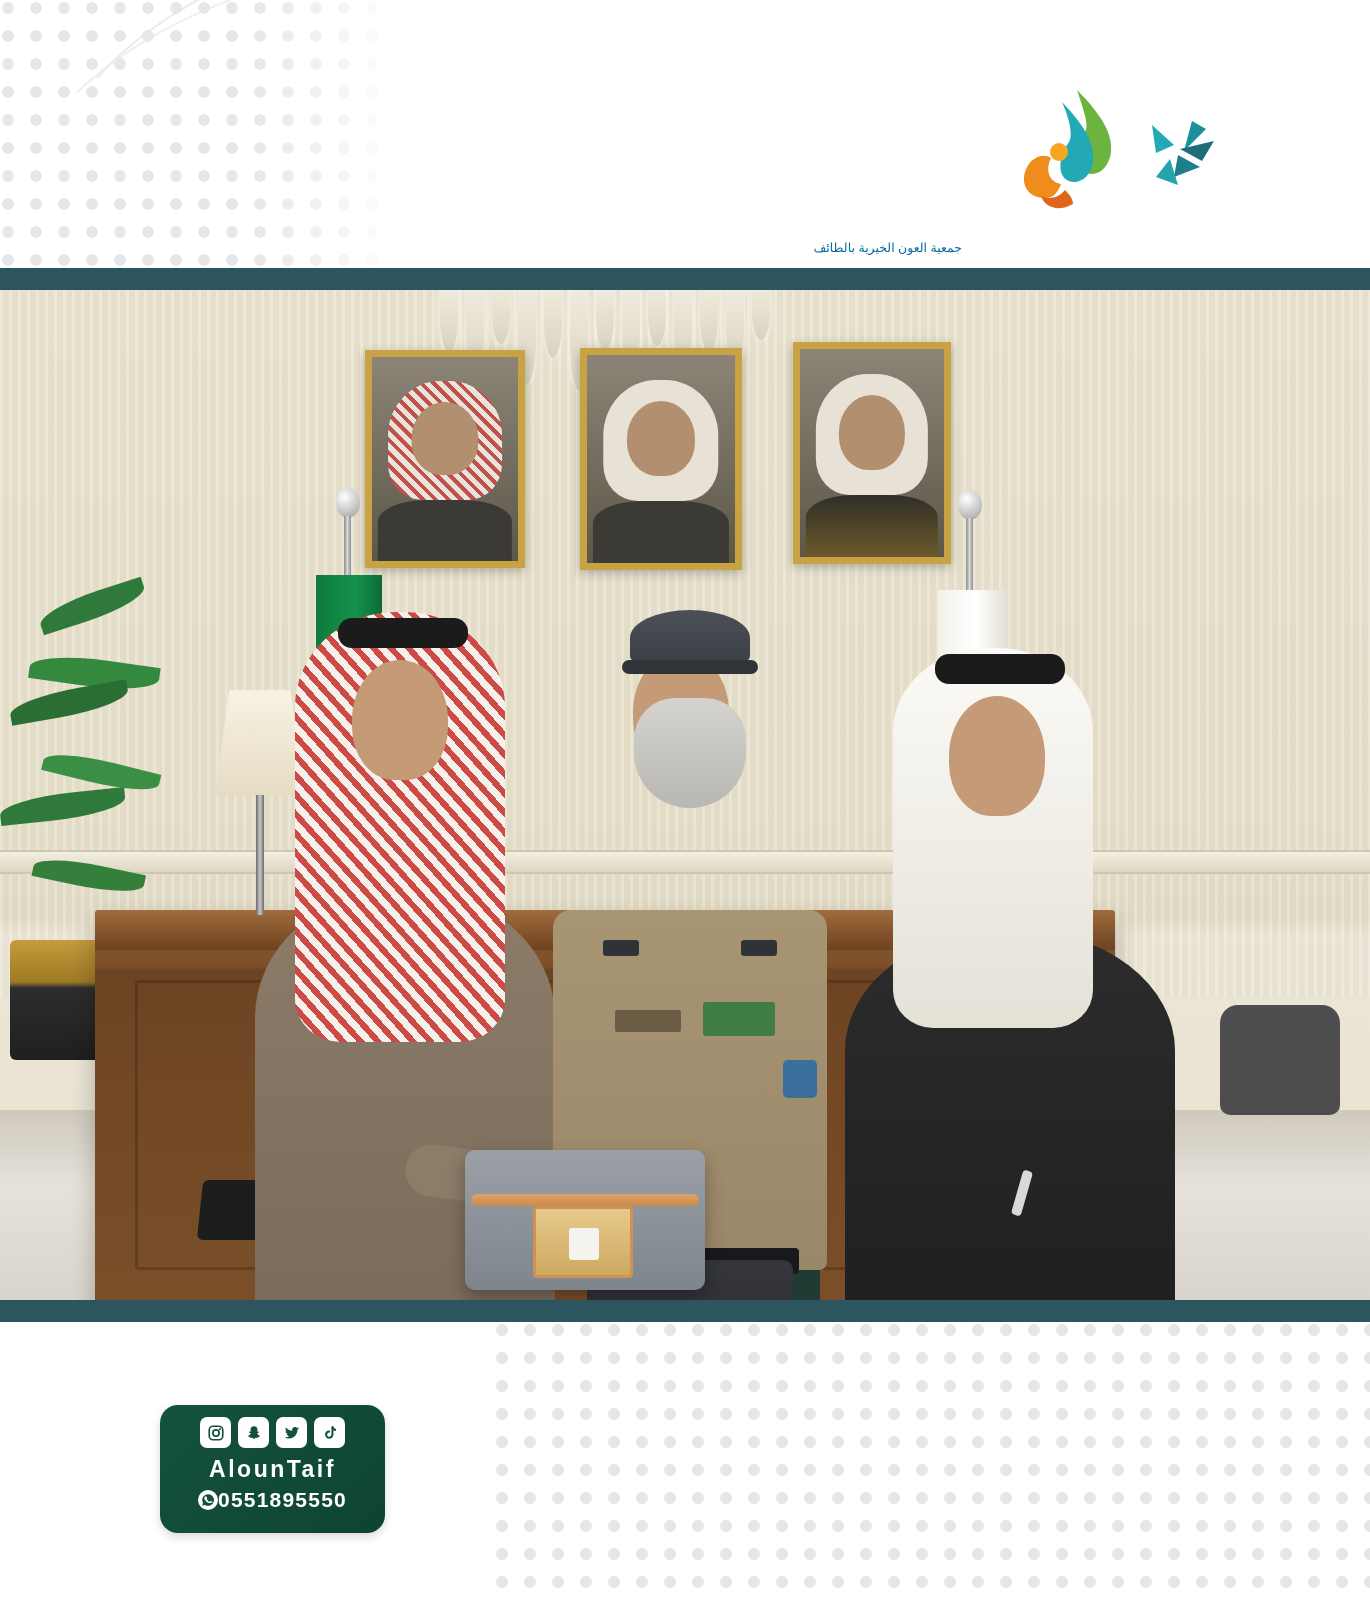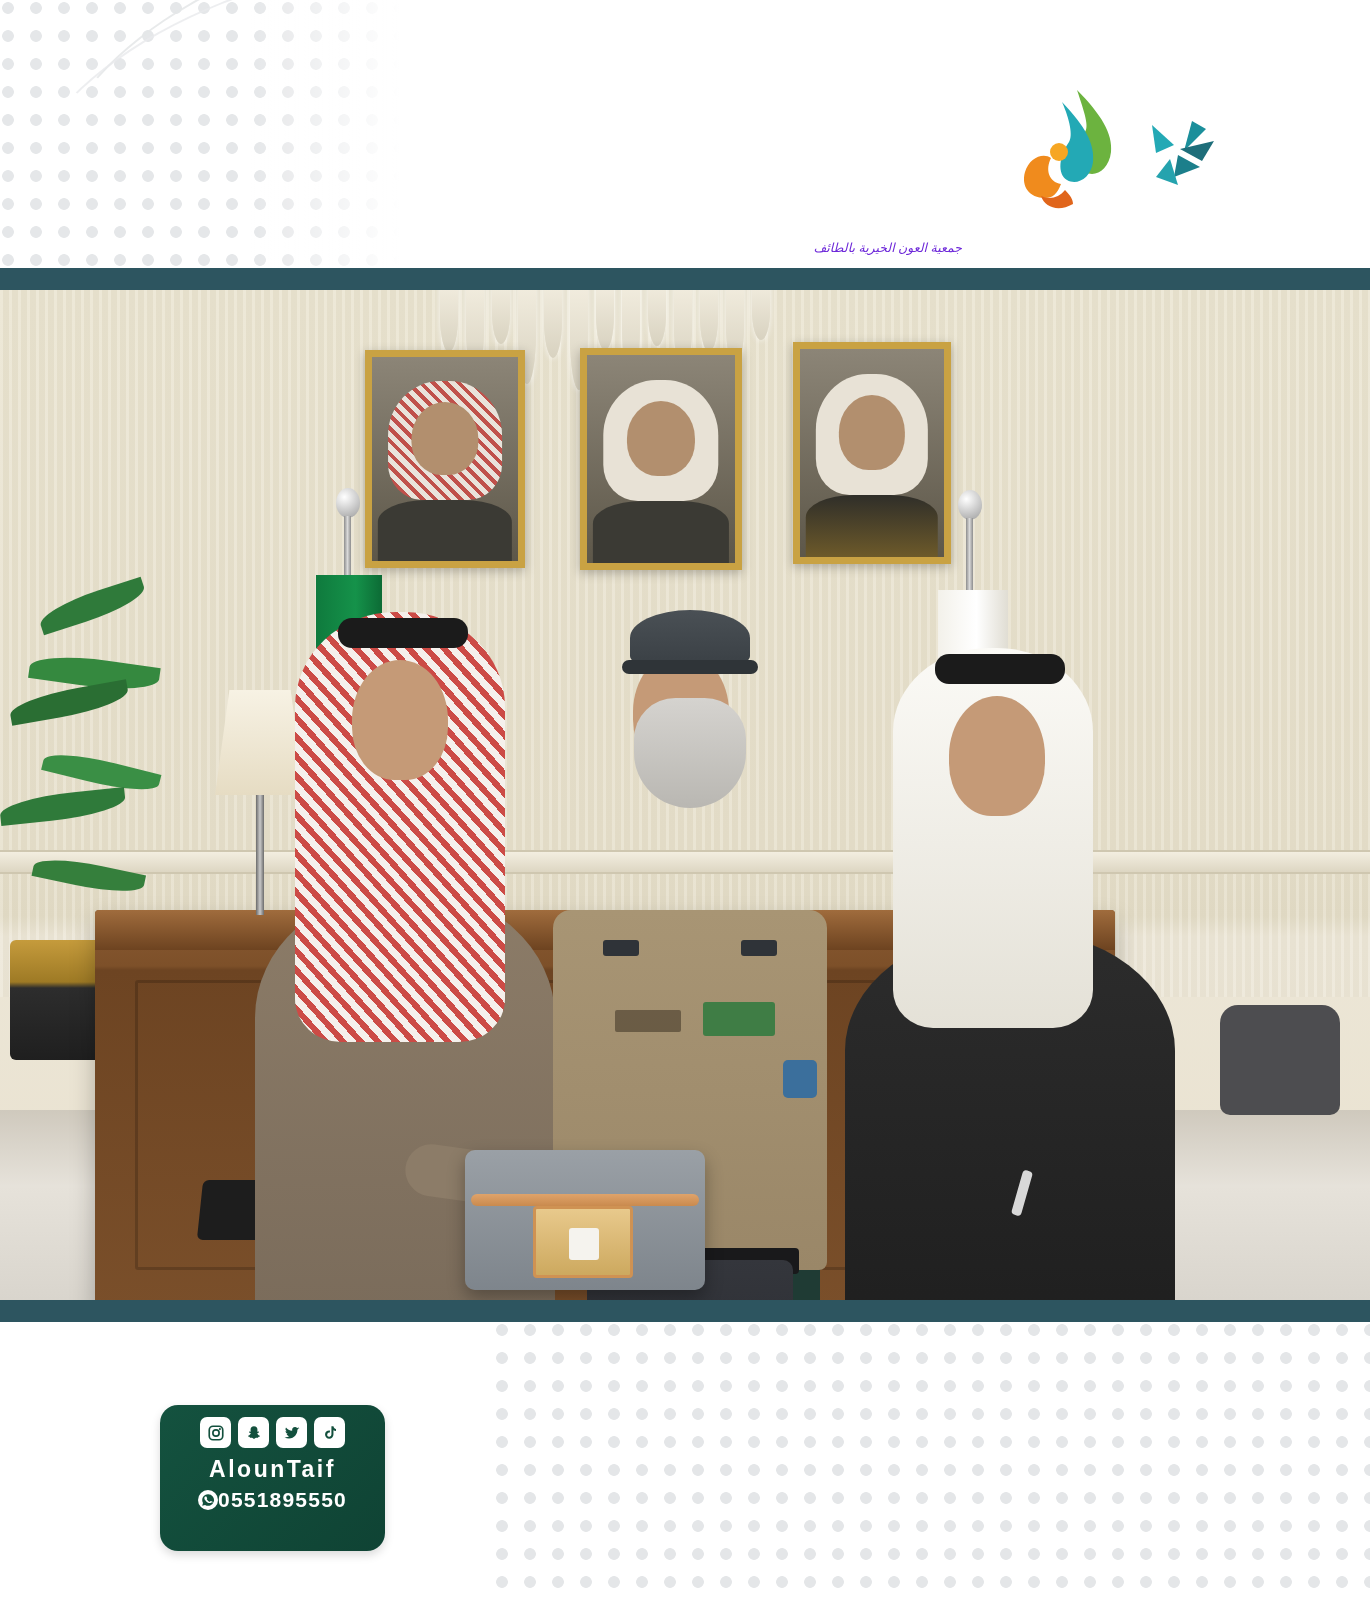--- a/index.html
+++ b/index.html
@@ -72,25 +72,24 @@
     position: relative;
     width: 105px;
     height: 135px;
   }
   .aloun-mark svg { display: block; }
   .aloun-caption {
     position: absolute;
     top: 240px;
     right: 408px;
     font-size: 12.5px;
-    color: #6d28d9;
+    color: #0369a1;
     direction: rtl;
     letter-spacing: .2px;
     white-space: nowrap;
-    font-style: italic;
   }
 
   .ncnp-text {
     display: flex;
     flex-direction: column;
     align-items: flex-end;
     line-height: 1.18;
     color: #1b2a33;
   }
   .ncnp-ar {
@@ -438,21 +437,21 @@
   }
   .footer-white-block {
     position: absolute;
     left: 0; top: 0;
     width: 490px; height: 278px;
     background: #ffffff;
   }
   .contact-card {
     position: absolute;
     left: 160px; top: 83px;
-    width: 225px; height: 146px;
+    width: 225px; height: 128px;
     background: linear-gradient(135deg, #14523f, #0f4334);
     border-radius: 18px;
     box-shadow: 0 4px 10px rgba(0,0,0,.15);
     padding: 12px 14px 10px 14px;
   }
   .social-row {
     display: flex;
     gap: 7px;
     justify-content: center;
   }

